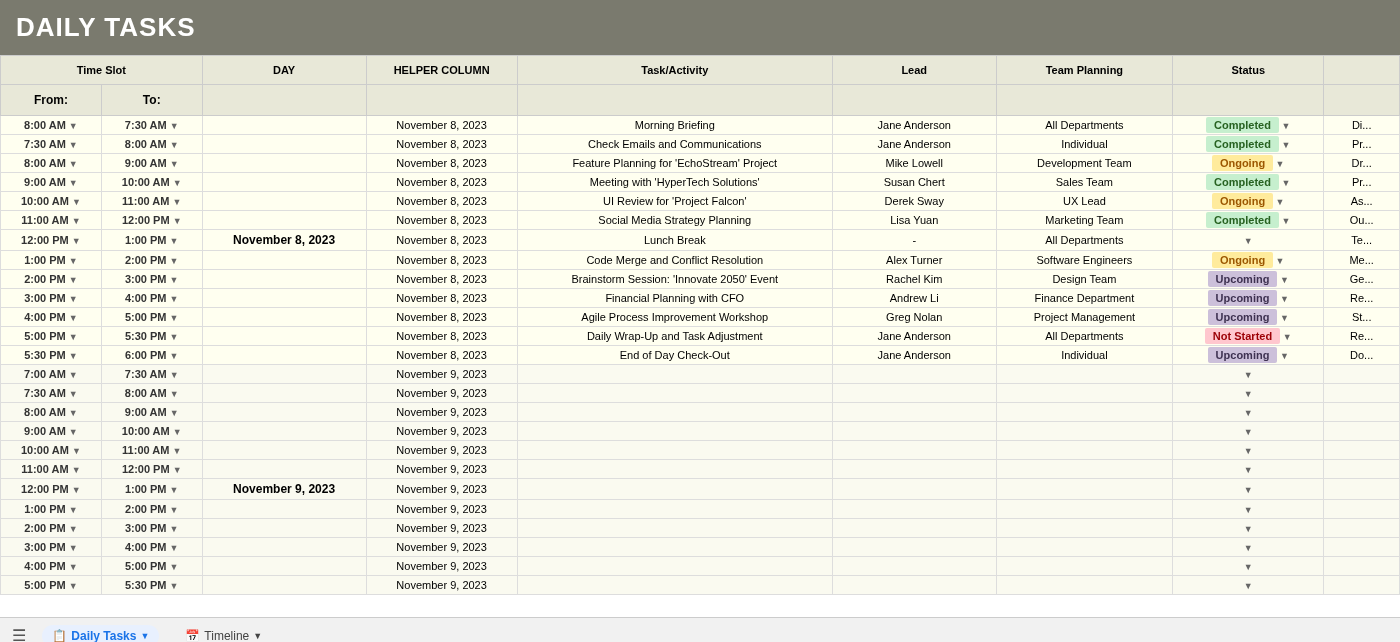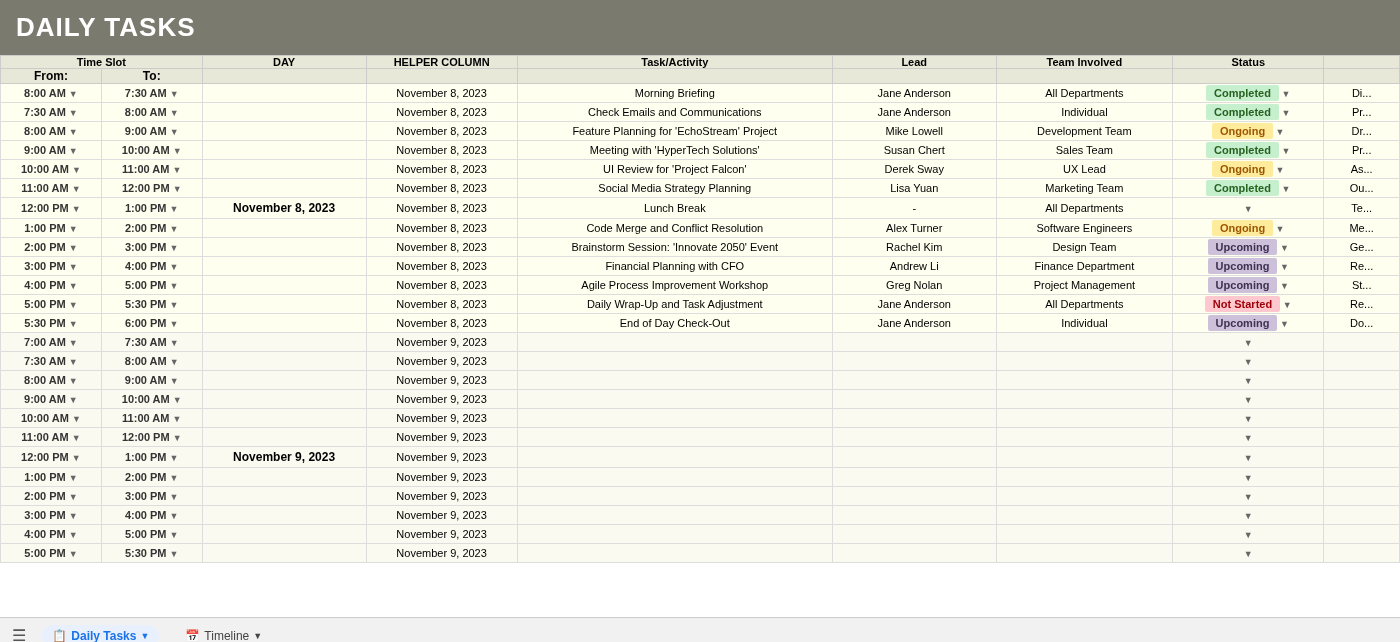--- a/index.html
+++ b/index.html
@@ -25,21 +25,21 @@
 
     table {
       border-collapse: collapse;
       width: max-content;
       min-width: 100%;
     }
 
     thead tr th {
       background: #e8e8d8;
       border: 1px solid #ccc;
-      padding: 0 6px;
+      padding: 8px 6px;
       font-weight: bold;
       font-size: 11px;
       text-align: center;
       white-space: nowrap;
       position: sticky;
       top: 0;
       z-index: 10;
     }
 
     thead tr.subheader th {
@@ -167,21 +167,21 @@
 
   <div class="spreadsheet-container">
     <table>
       <thead>
         <tr>
           <th colspan="2" class="col-timeslot">Time Slot</th>
           <th class="col-day">DAY</th>
           <th class="col-helper">HELPER COLUMN</th>
           <th class="col-task">Task/Activity</th>
           <th class="col-lead">Lead</th>
-          <th class="col-team">Team Involved</th>
+          <th class="col-team">Team Planning</th>
           <th class="col-status">Status</th>
           <th class="col-extra"></th>
         </tr>
         <tr class="subheader">
           <th class="col-from">From:</th>
           <th class="col-to">To:</th>
           <th></th>
           <th></th>
           <th></th>
           <th></th>

